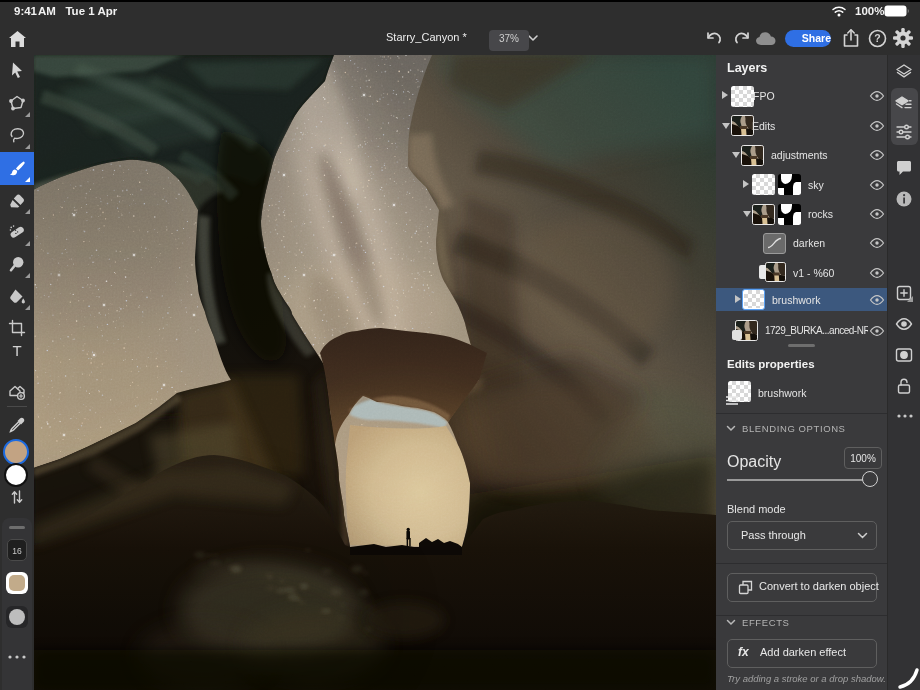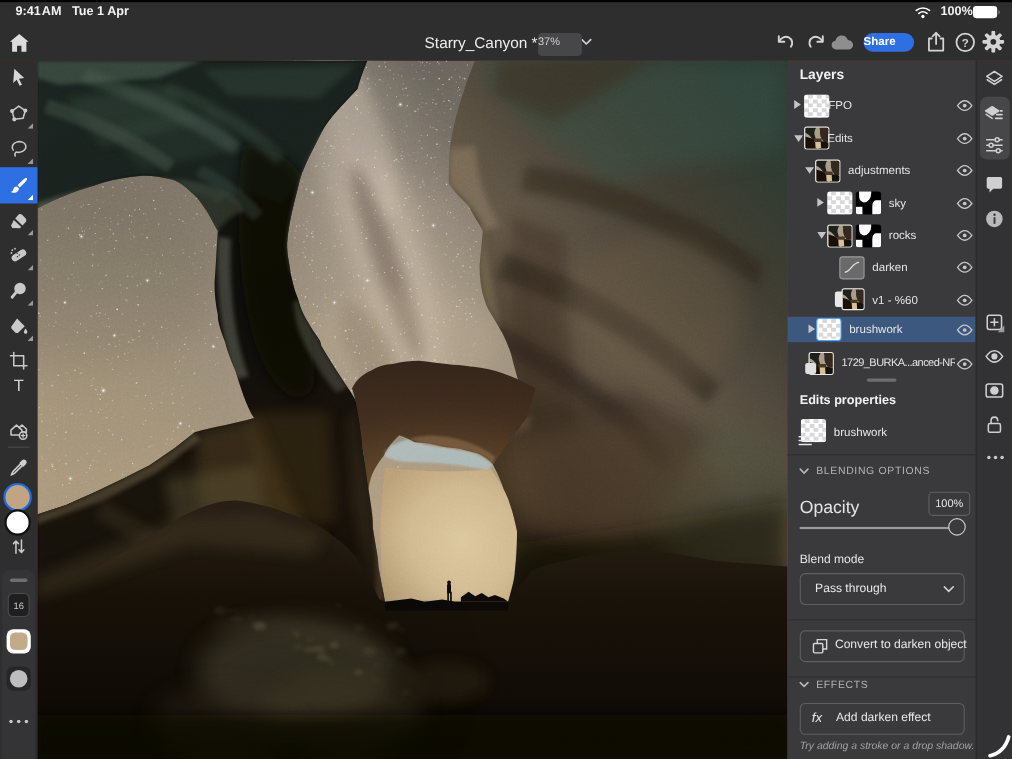--- a/index.html
+++ b/index.html
@@ -1,18 +1,18 @@
 <!DOCTYPE html>
 <html><head><meta charset="utf-8">
 <style>
 html,body{margin:0;padding:0;background:#000;width:920px;height:690px;overflow:hidden}
 *{box-sizing:border-box}
 body{font-family:"Liberation Sans",sans-serif;-webkit-font-smoothing:antialiased}
 .abs{position:absolute}
-#root{position:relative;width:920px;height:690px;background:#7f1d1d}
+#root{position:relative;width:920px;height:690px;background:#4c1d95}
 #hdr{position:absolute;left:0;top:0;width:920px;height:55px;background:#2e2e2e}
 #hdr:before{content:"";position:absolute;left:0;top:0;width:920px;height:2px;background:#000}
 #lrail{position:absolute;left:0;top:55px;width:34px;height:635px;background:#2e2e2e}
 #canvas{position:absolute;left:34px;top:55px;width:682px;height:635px;background:#0c0c0c}
 #panel{position:absolute;left:716px;top:55px;width:171px;height:635px;background:#3a3a3c}
 #rrail{position:absolute;left:887px;top:55px;width:33px;height:635px;background:#323234;border-left:1px solid #2a2a2a}
 .st{color:#f2f2f2;font-size:11.5px;font-weight:bold}
 .lbl{color:#e4e4e4;font-size:10.5px}
 </style></head>
 <body>
@@ -66,23 +66,23 @@
           <rect x="-1.7" y="-10" width="3.4" height="5" rx="1.2" transform="rotate(90)"></rect>
           <rect x="-1.7" y="-10" width="3.4" height="5" rx="1.2" transform="rotate(135)"></rect>
           <rect x="-1.7" y="-10" width="3.4" height="5" rx="1.2" transform="rotate(180)"></rect>
           <rect x="-1.7" y="-10" width="3.4" height="5" rx="1.2" transform="rotate(225)"></rect>
           <rect x="-1.7" y="-10" width="3.4" height="5" rx="1.2" transform="rotate(270)"></rect>
           <rect x="-1.7" y="-10" width="3.4" height="5" rx="1.2" transform="rotate(315)"></rect>
           <circle r="6.4"></circle>
         </g>
         <circle r="2.6" fill="#2e2e2e"></circle>
       </svg>
-    <div class="abs" style="left:386px;top:31px;color:#ececec;font-size:14px">Starry_Canyon *</div>
-    <div class="abs" style="left:489px;top:30px;width:40px;height:21px;background:#47474a;border-radius:4px;color:#cfcfcf;font-size:10px;text-align:left;line-height:17px">37%</div>
-    <div class="abs" style="left:785px;top:30px;width:46px;height:17px;background:#2f6fe4;border-radius:9px;color:#fff;font-size:10.5px;font-weight:bold;text-align:left;line-height:17px">Share</div>
+    <div class="abs" style="left:386px;top:31px;color:#ececec;font-size:11px">Starry_Canyon *</div>
+    <div class="abs" style="left:489px;top:30px;width:40px;height:21px;background:#47474a;border-radius:4px;color:#cfcfcf;font-size:10px;text-align:center;line-height:17px">37%</div>
+    <div class="abs" style="left:785px;top:30px;width:46px;height:17px;background:#2f6fe4;border-radius:9px;color:#fff;font-size:10.5px;font-weight:bold;text-align:right;line-height:17px">Share</div>
   </div>
   <div id="canvas"><svg width="682" height="635" viewBox="0 0 682 635" xmlns="http://www.w3.org/2000/svg">
 <defs>
  <linearGradient id="sky" x1="0" y1="0" x2="0" y2="1">
   <stop offset="0" stop-color="#6e6a64"></stop>
             <stop offset="0.18" stop-color="#857c6f"></stop>
   <stop offset="0.35" stop-color="#a0937f"></stop>
             <stop offset="0.5" stop-color="#ab9b85"></stop>
   <stop offset="0.65" stop-color="#b4a38a"></stop>
             <stop offset="1" stop-color="#baa88c"></stop>
@@ -2419,21 +2419,21 @@
           <path d="M5,5 L5,1.5 L13.5,1.5 L13.5,10 L10,10"></path>
         </g>
       </svg>
       <div class="abs" style="left:43px;top:525px;color:#e8e8e8;font-size:11px">Convert to darken object</div>
       <div class="abs" style="left:0px;top:560px;width:171px;height:1px;background:#2d2d2f"></div>
       <svg class="abs" style="left:10px;top:564px" width="10" height="7" viewBox="0 0 10 7">
         <path d="M1.5,1.5 L5,5 L8.5,1.5" stroke="#b8b8b8" stroke-width="1.5" fill="none" stroke-linecap="round"></path>
       </svg>
       <div class="abs" style="left:26px;top:562px;color:#b4b4b4;font-size:9.5px;letter-spacing:0.6px">EFFECTS</div>
       <div class="abs" style="left:11px;top:584px;width:150px;height:29px;border:1px solid #5f5f5f;border-radius:5px"></div>
-      <div class="abs" style="left:22px;top:590px;color:#e8e8e8;font-size:12px;font-style:italic;font-weight:normal">fx</div>
+      <div class="abs" style="left:22px;top:590px;color:#e8e8e8;font-size:12px;font-style:italic;font-weight:bold">fx</div>
       <div class="abs" style="left:44px;top:591px;color:#e8e8e8;font-size:11px">Add darken effect</div>
       <div class="abs" style="left:11px;top:618px;color:#a0a0a0;font-size:9.5px;font-style:italic">Try adding a stroke or a drop shadow.</div>
     </div>
   <div id="rrail">
       <div class="abs" style="left:3px;top:33px;width:27px;height:57px;background:#47474a;border-radius:6px"></div>
       <svg class="abs" style="left:6px;top:7px" width="20" height="20" viewBox="0 0 20 20">
         <g stroke="#d0d0d0" fill="none" stroke-width="1.4" stroke-linecap="round" stroke-linejoin="round">
           <path d="M10,3 L17,7.5 L10,12 L3,7.5 Z"></path>
           <path d="M3.5,10.5 L10,14.8 L16.5,10.5"></path>
         </g>

